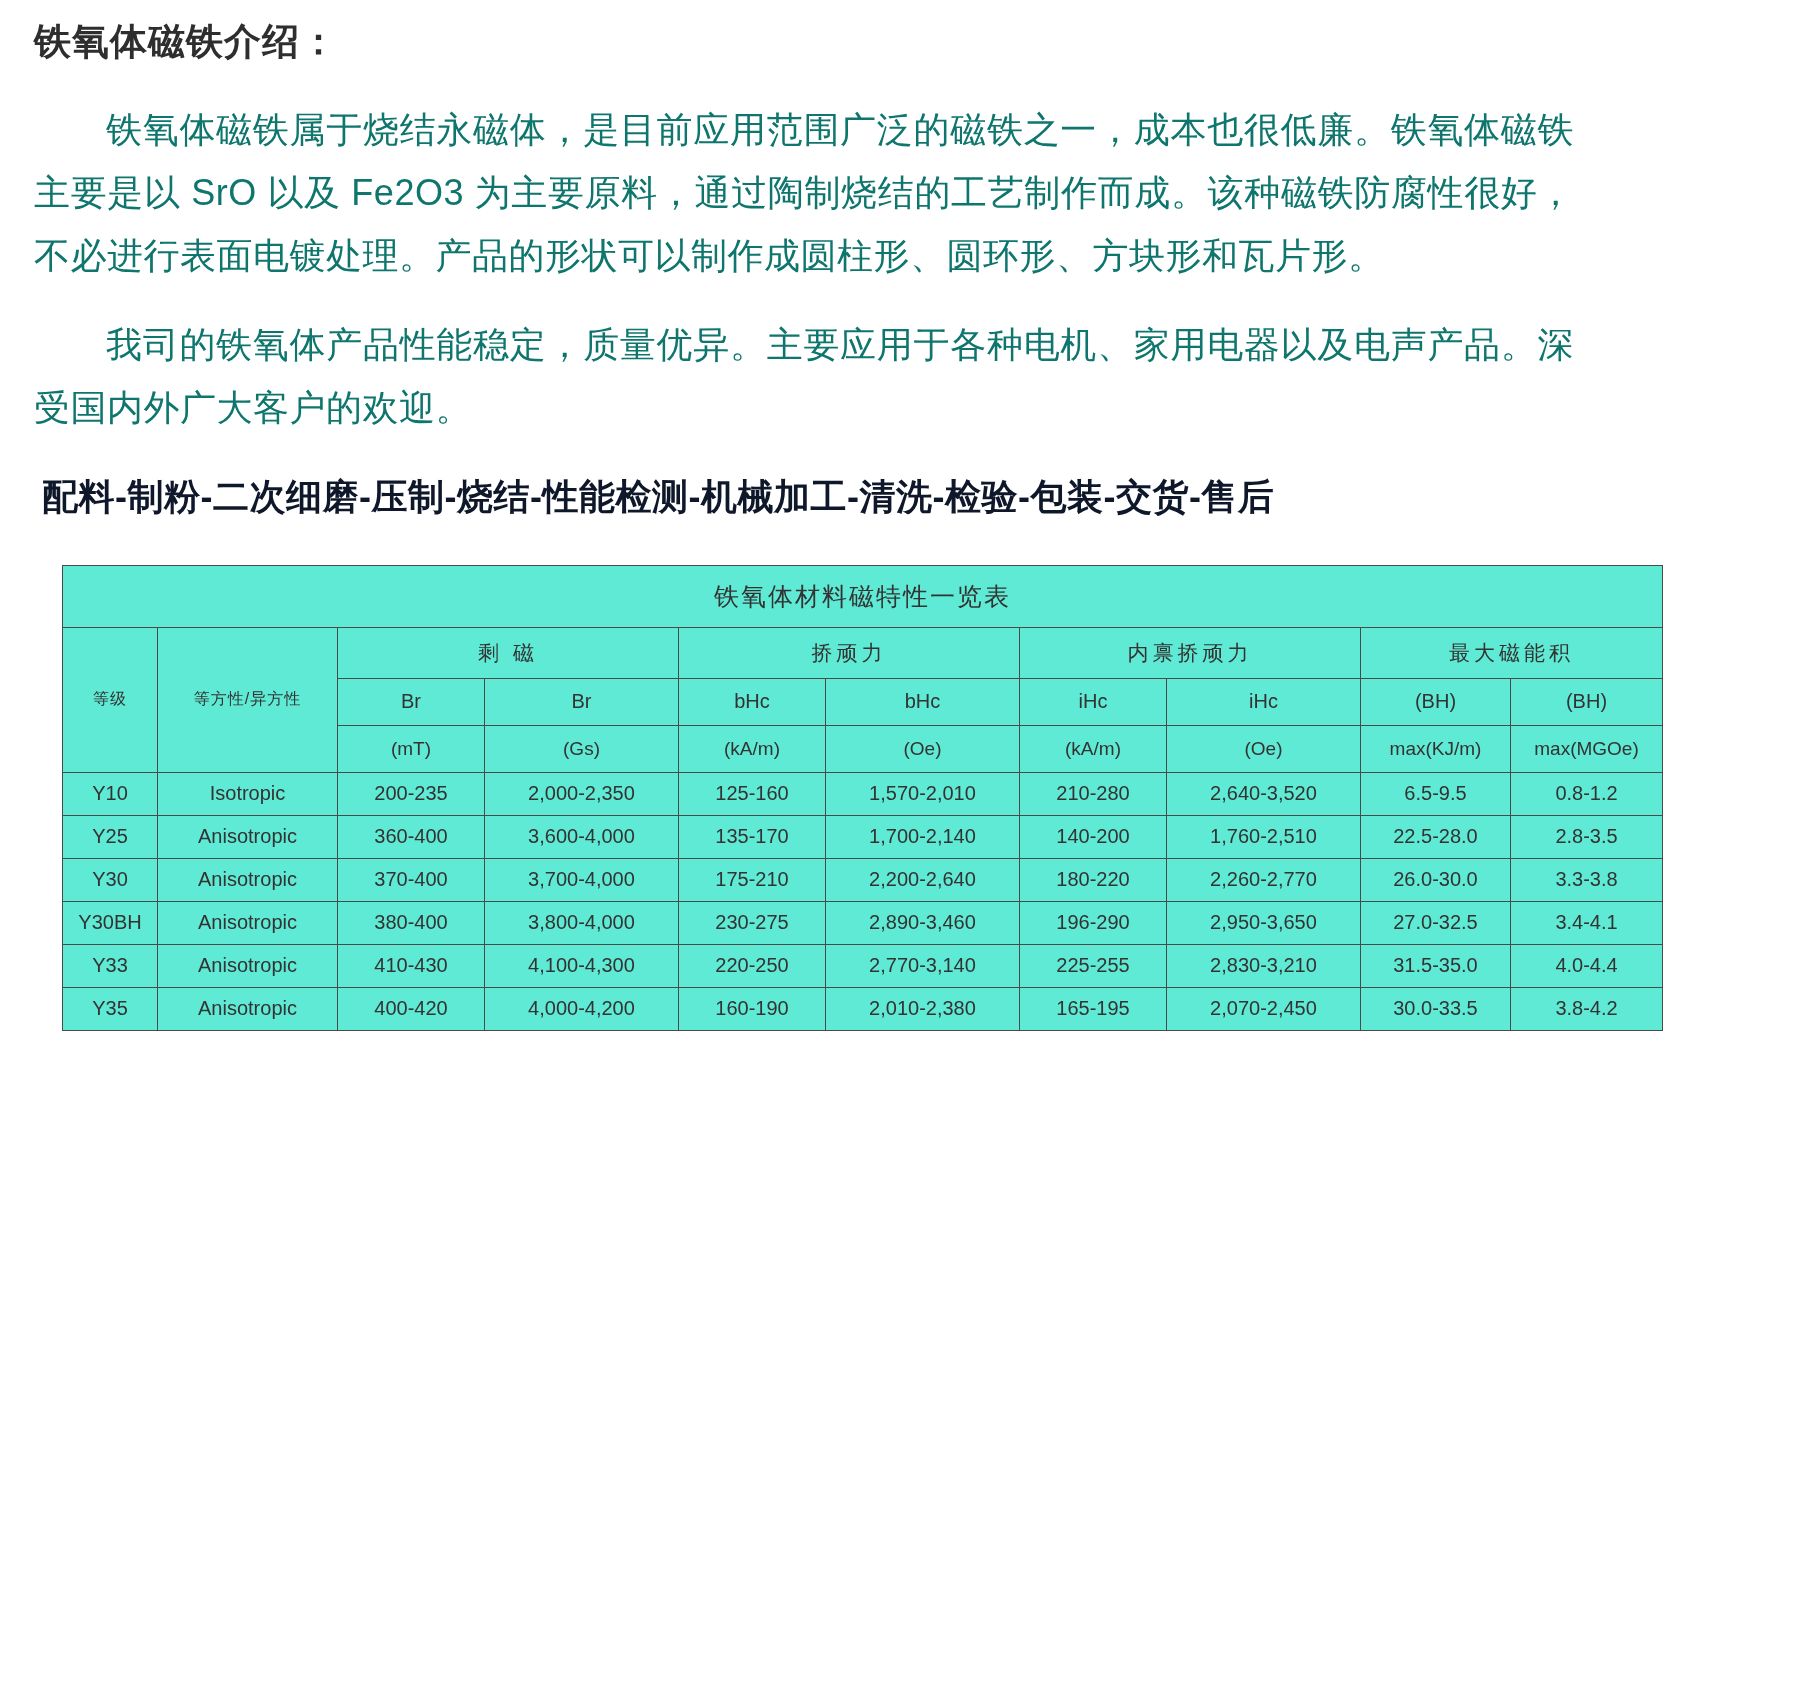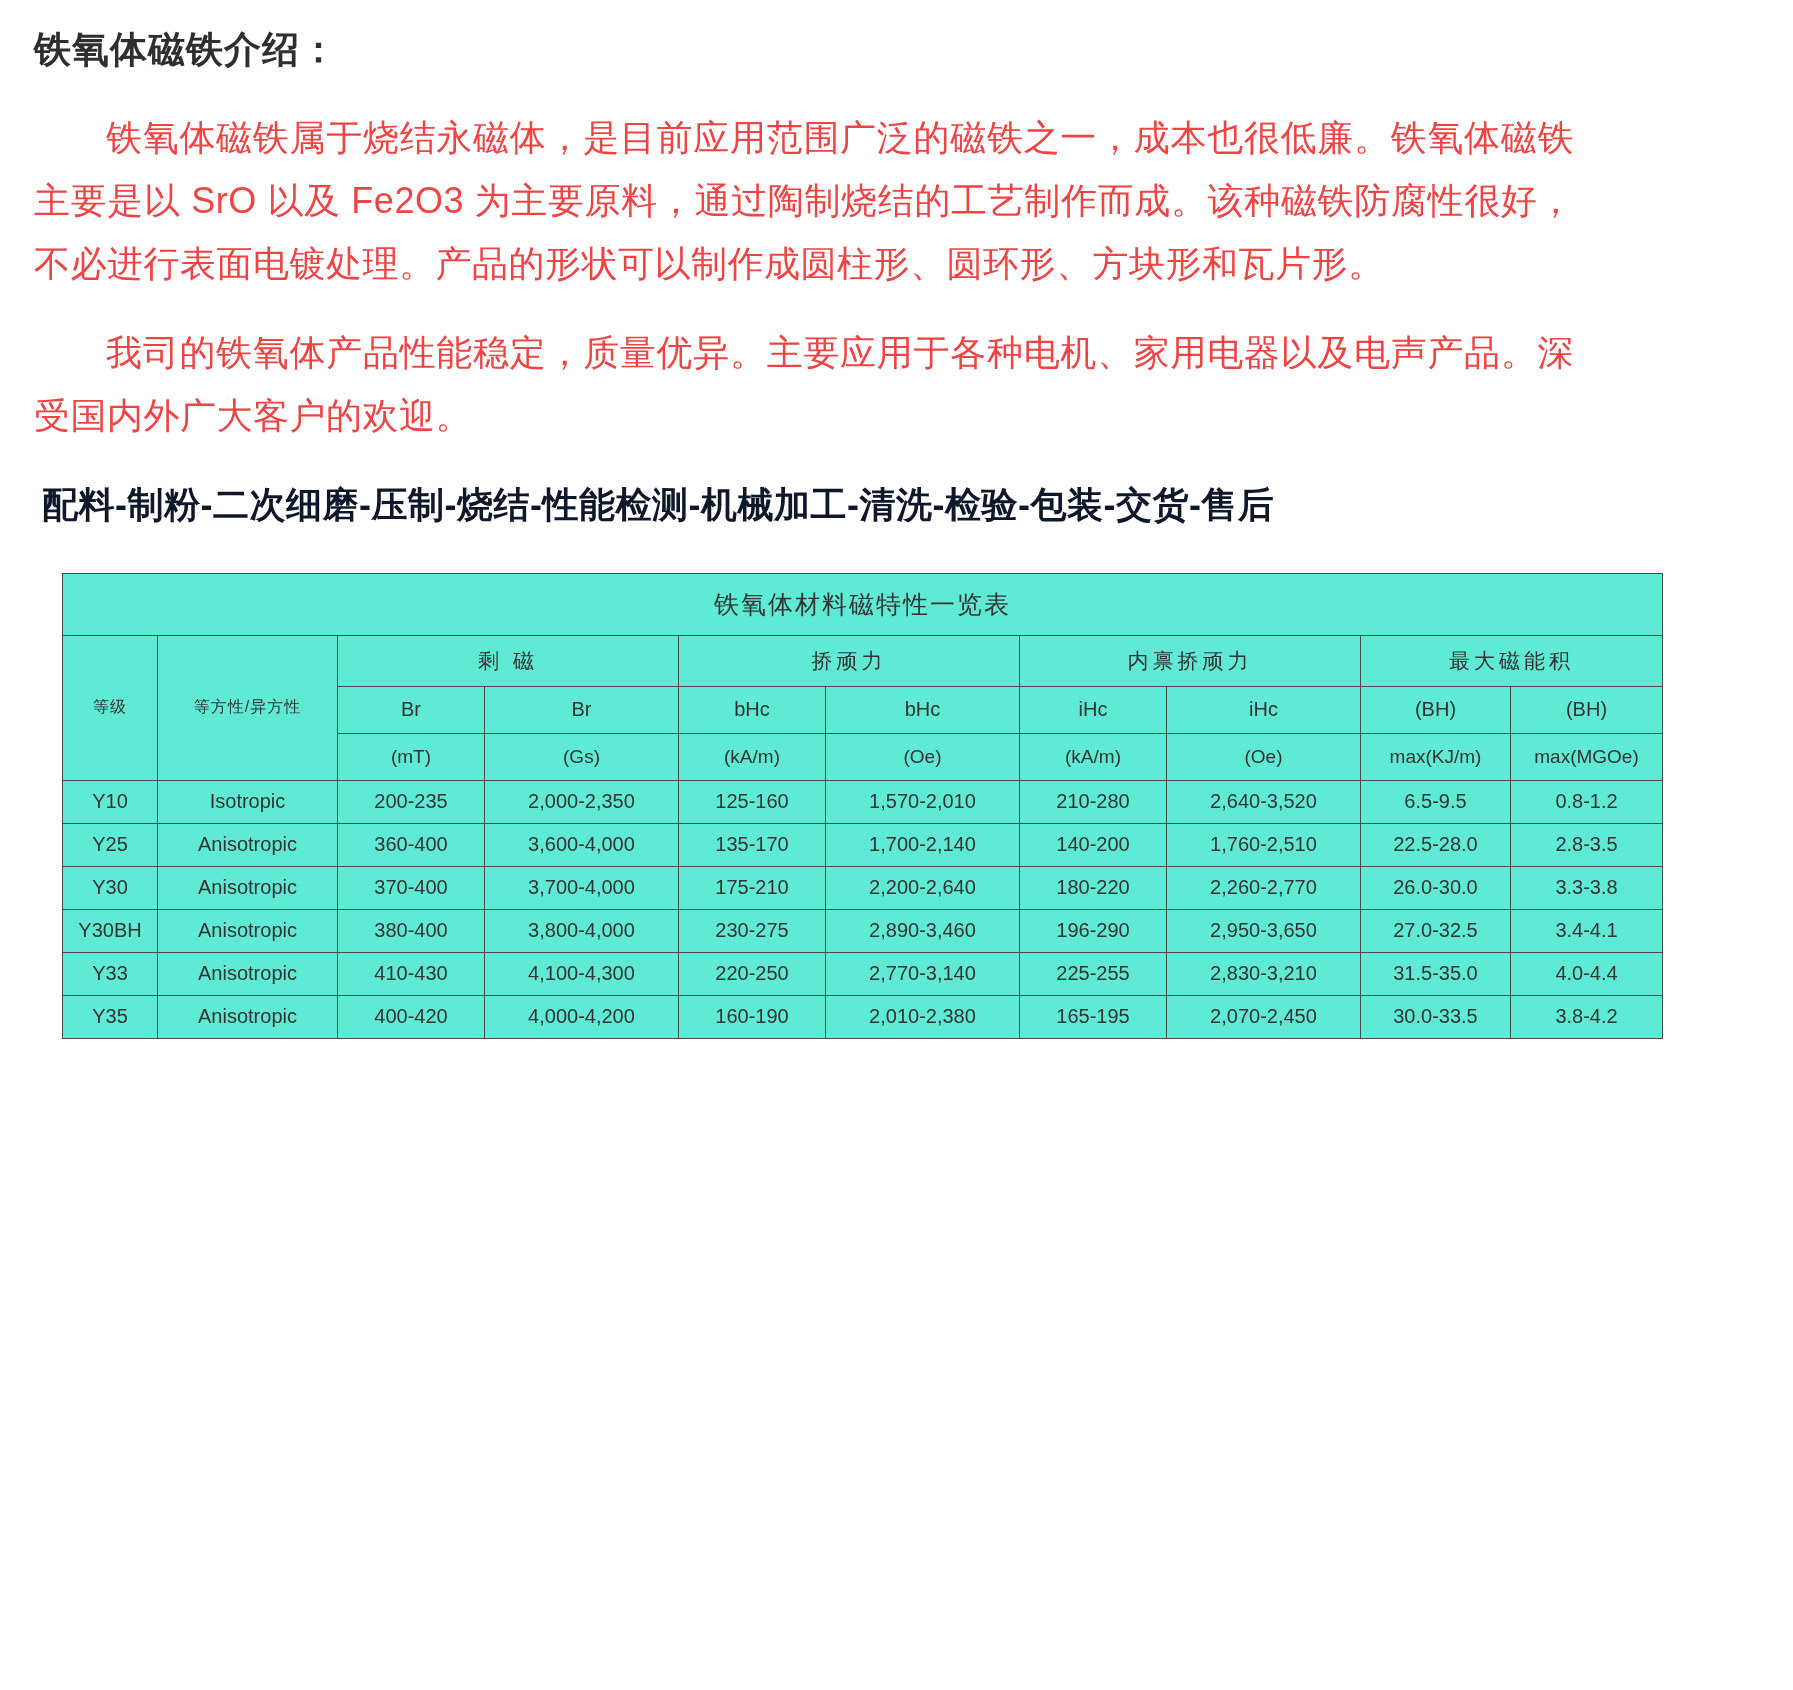--- a/index.html
+++ b/index.html
@@ -8,42 +8,42 @@
     background: #ffffff;
   }
   body {
     width: 1793px;
     font-family: "Liberation Sans", "DejaVu Sans", sans-serif;
     color: #3a3a3a;
   }
   .page {
     width: 1608px;
     box-sizing: border-box;
-    padding: 24px 34px 10px 34px;
+    padding: 16px 34px 10px 34px;
   }
   .heading {
     font-size: 37px;
     font-weight: bold;
     color: #2e2e2e;
     letter-spacing: 1px;
     margin: 0 0 30px 0;
     line-height: 1.4;
   }
   .heading2 {
     font-size: 37px;
     font-weight: bold;
     color: #2e2e2e;
     letter-spacing: 1px;
     margin: 42px 0 32px 0;
     line-height: 1.4;
   }
   p.body-text {
     font-size: 36px;
     line-height: 1.75;
-    color: #ef4444;
+    color: #0f766e;
     margin: 0 0 26px 0;
     text-align: justify;
     text-justify: inter-ideograph;
     letter-spacing: 0.5px;
   }
   p.indent {
     text-indent: 2em;
   }
   p.flow {
     font-size: 36px;

